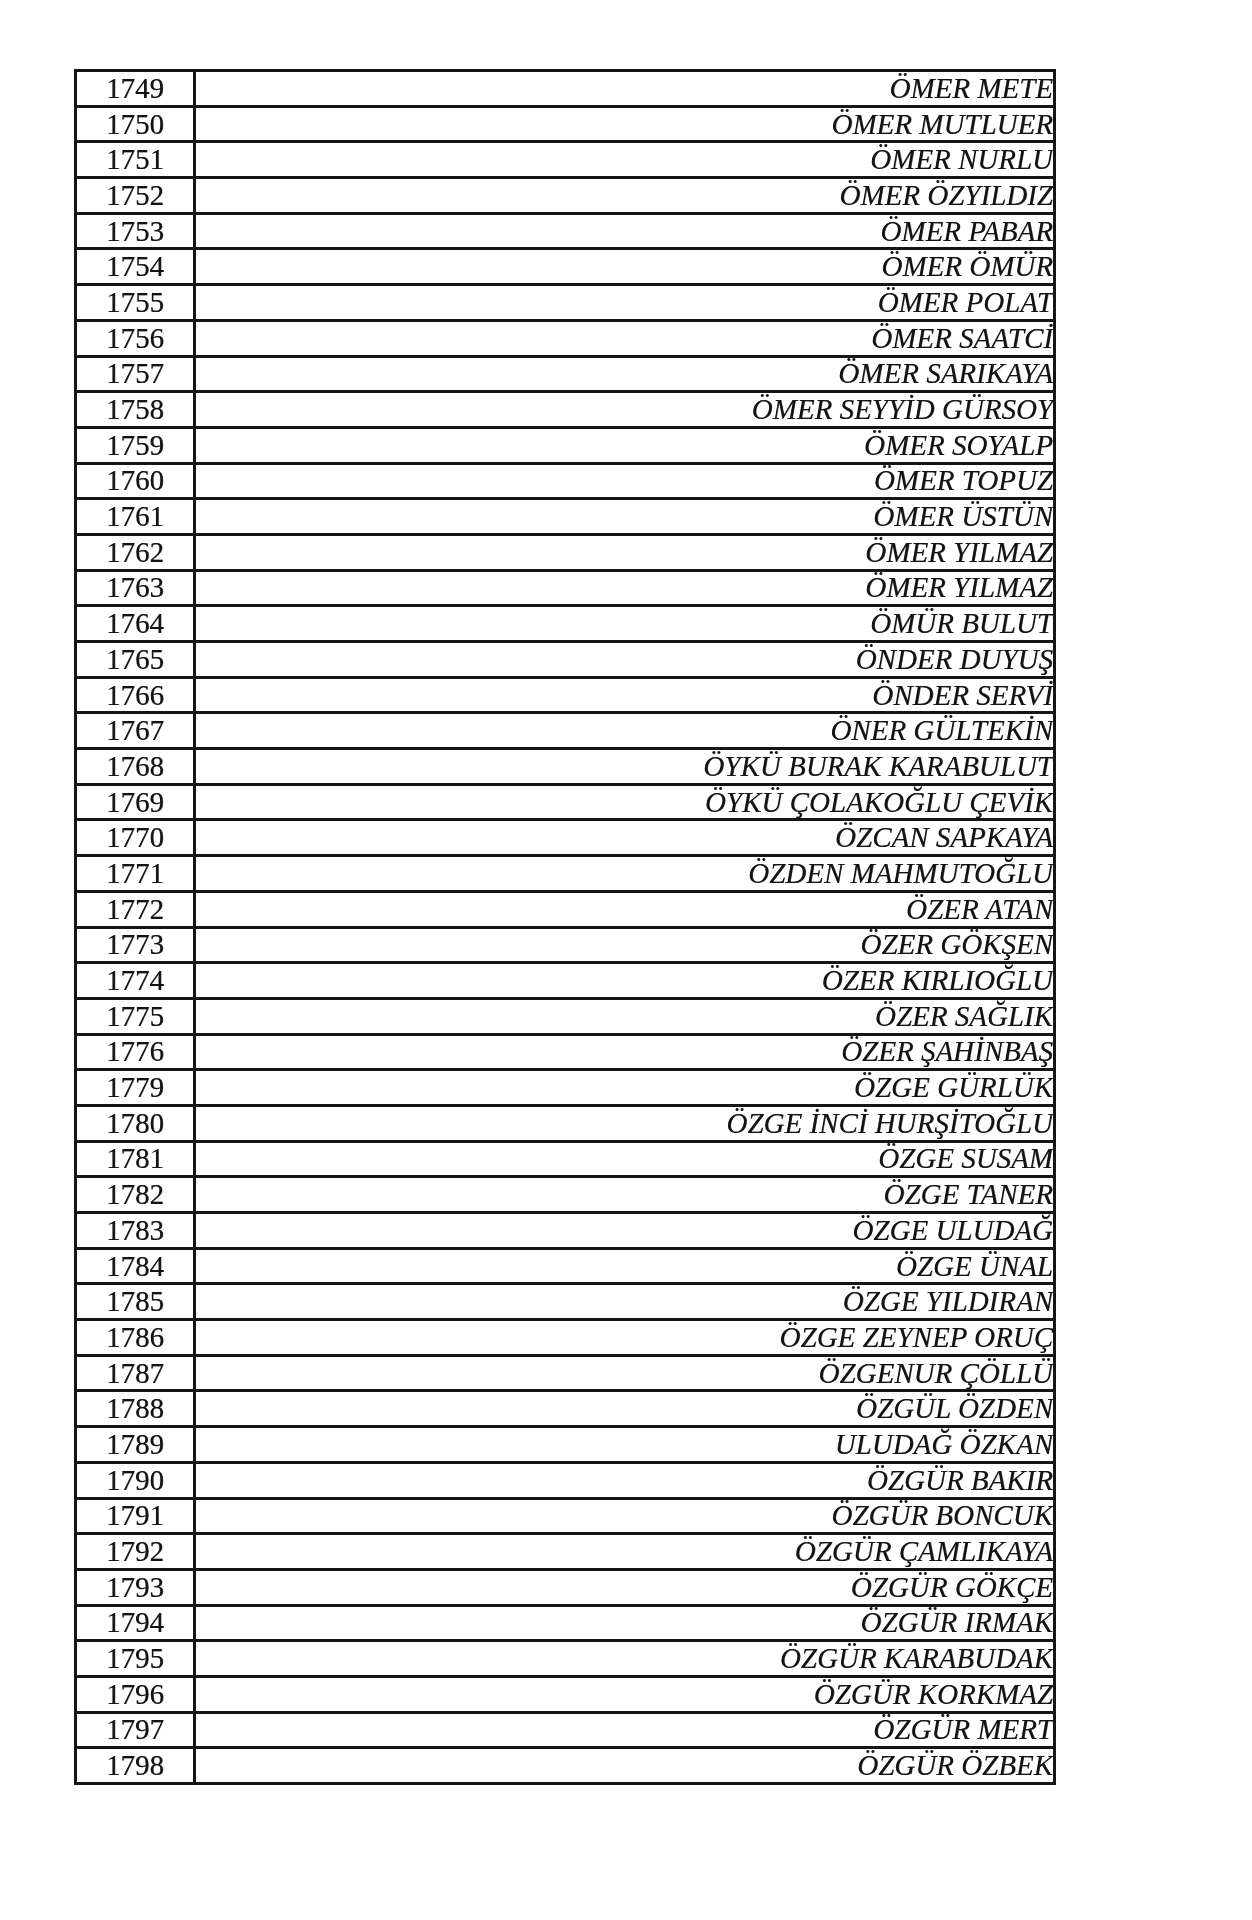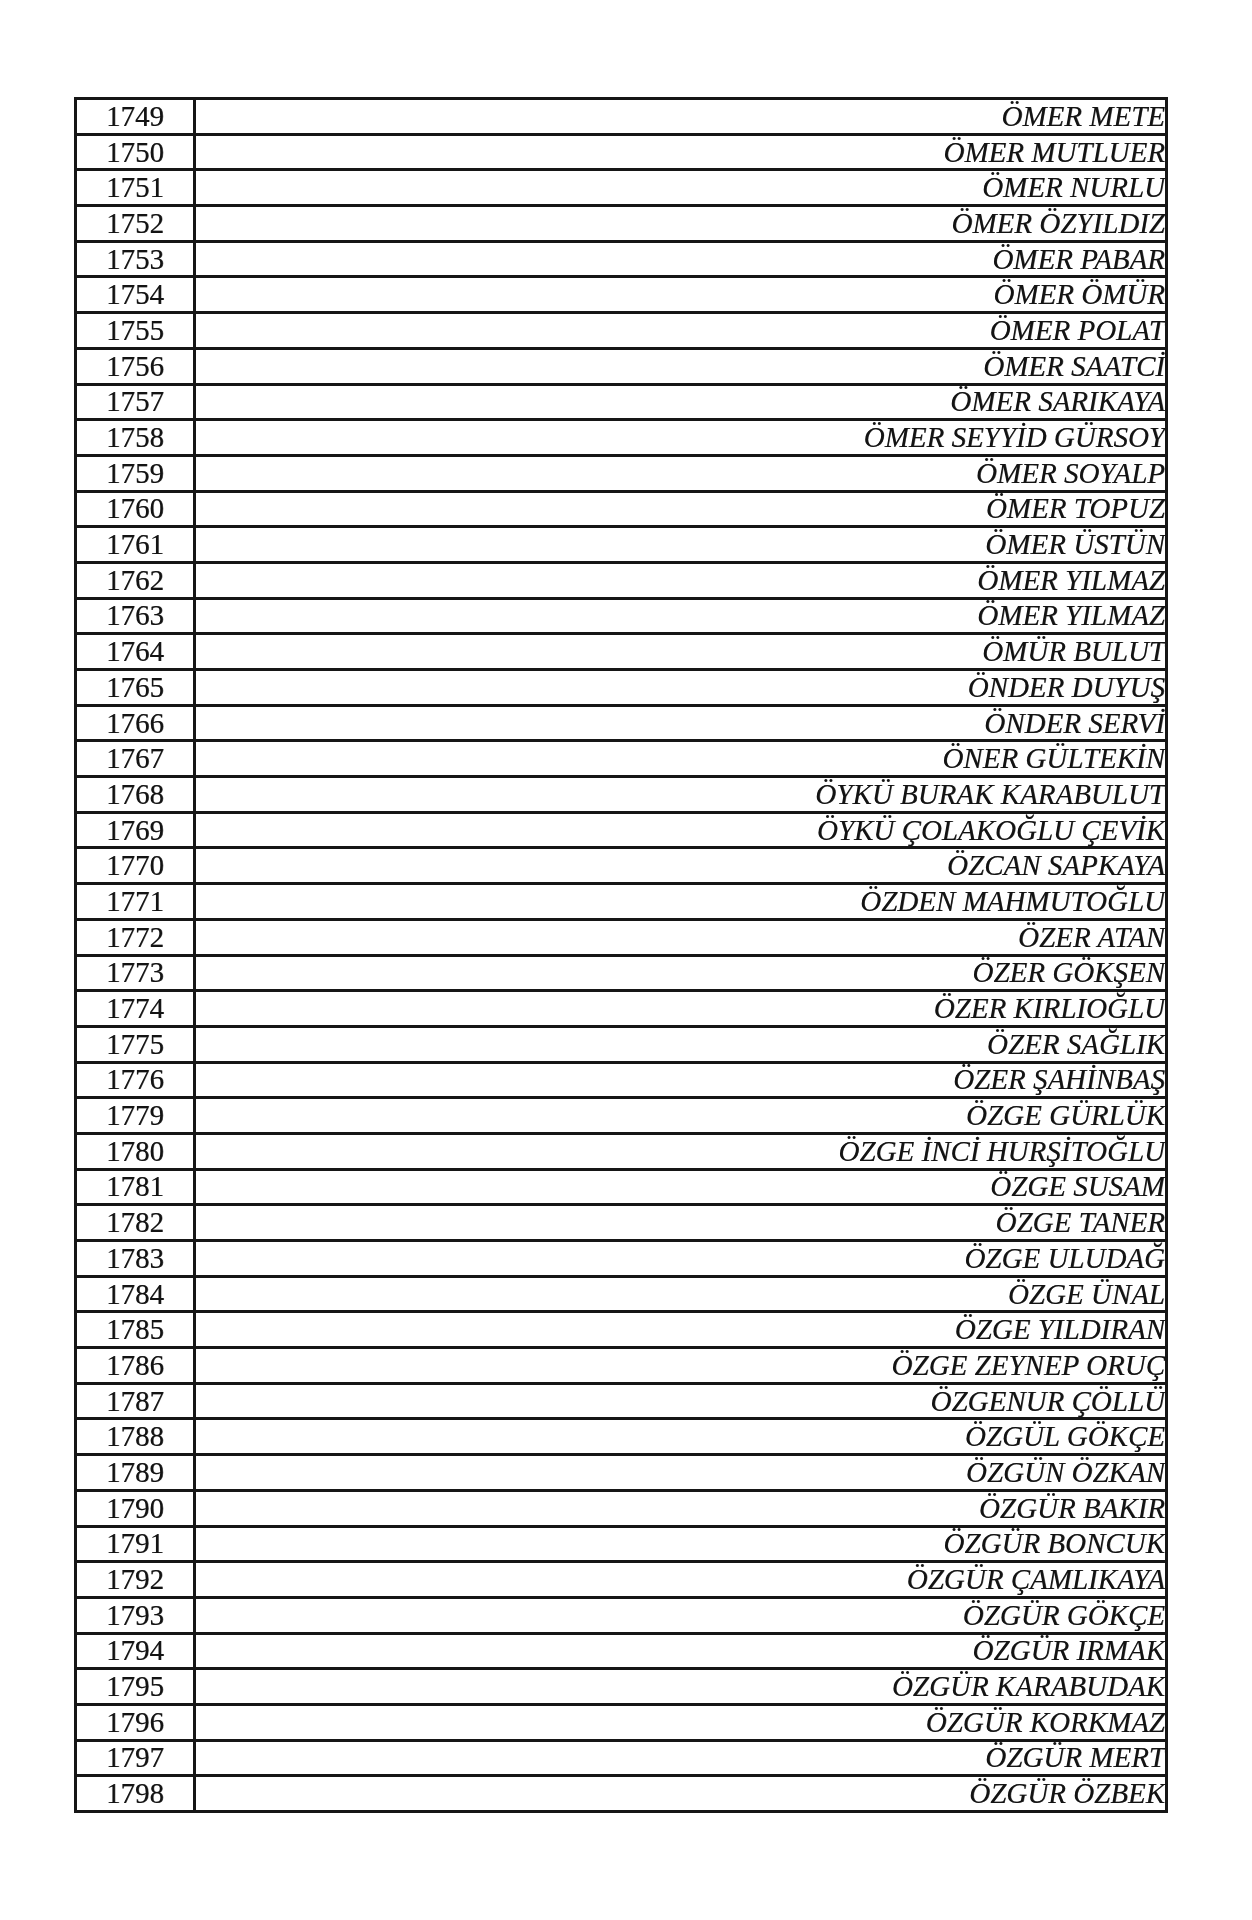--- a/index.html
+++ b/index.html
@@ -12,24 +12,23 @@
     width: 1252px;
     height: 1920px;
     background: #ffffff;
     overflow: hidden;
     font-family: "Liberation Serif", "DejaVu Serif", serif;
   }
   table.doc-table {
     position: absolute;
     left: 74px;
     top: 69px;
-    width: 1094px;
+    width: 982px;
     border-collapse: collapse;
     table-layout: fixed;
-    margin-top: 28px;
   }
   table.doc-table td {
     border: 3px solid #161616;
     height: 32.7px;
     padding: 0;
     font-size: 29px;
     line-height: 1;
     color: #131313;
     white-space: nowrap;
     overflow: hidden;
@@ -239,26 +238,26 @@
     <td class="cell-name">ÖZGE ZEYNEP ORUÇ</td>
   </tr>
 
   <tr>
     <td class="cell-no">1787</td>
     <td class="cell-name">ÖZGENUR ÇÖLLÜ</td>
   </tr>
 
   <tr>
     <td class="cell-no">1788</td>
-    <td class="cell-name">ÖZGÜL GÖKÇE</td>
+    <td class="cell-name">ÖZGÜL ÖZDEN</td>
   </tr>
 
   <tr>
     <td class="cell-no">1789</td>
-    <td class="cell-name">ÖZGÜN ÖZKAN</td>
+    <td class="cell-name">ULUDAĞ ÖZKAN</td>
   </tr>
 
   <tr>
     <td class="cell-no">1790</td>
     <td class="cell-name">ÖZGÜR BAKIR</td>
   </tr>
 
   <tr>
     <td class="cell-no">1791</td>
     <td class="cell-name">ÖZGÜR BONCUK</td>

